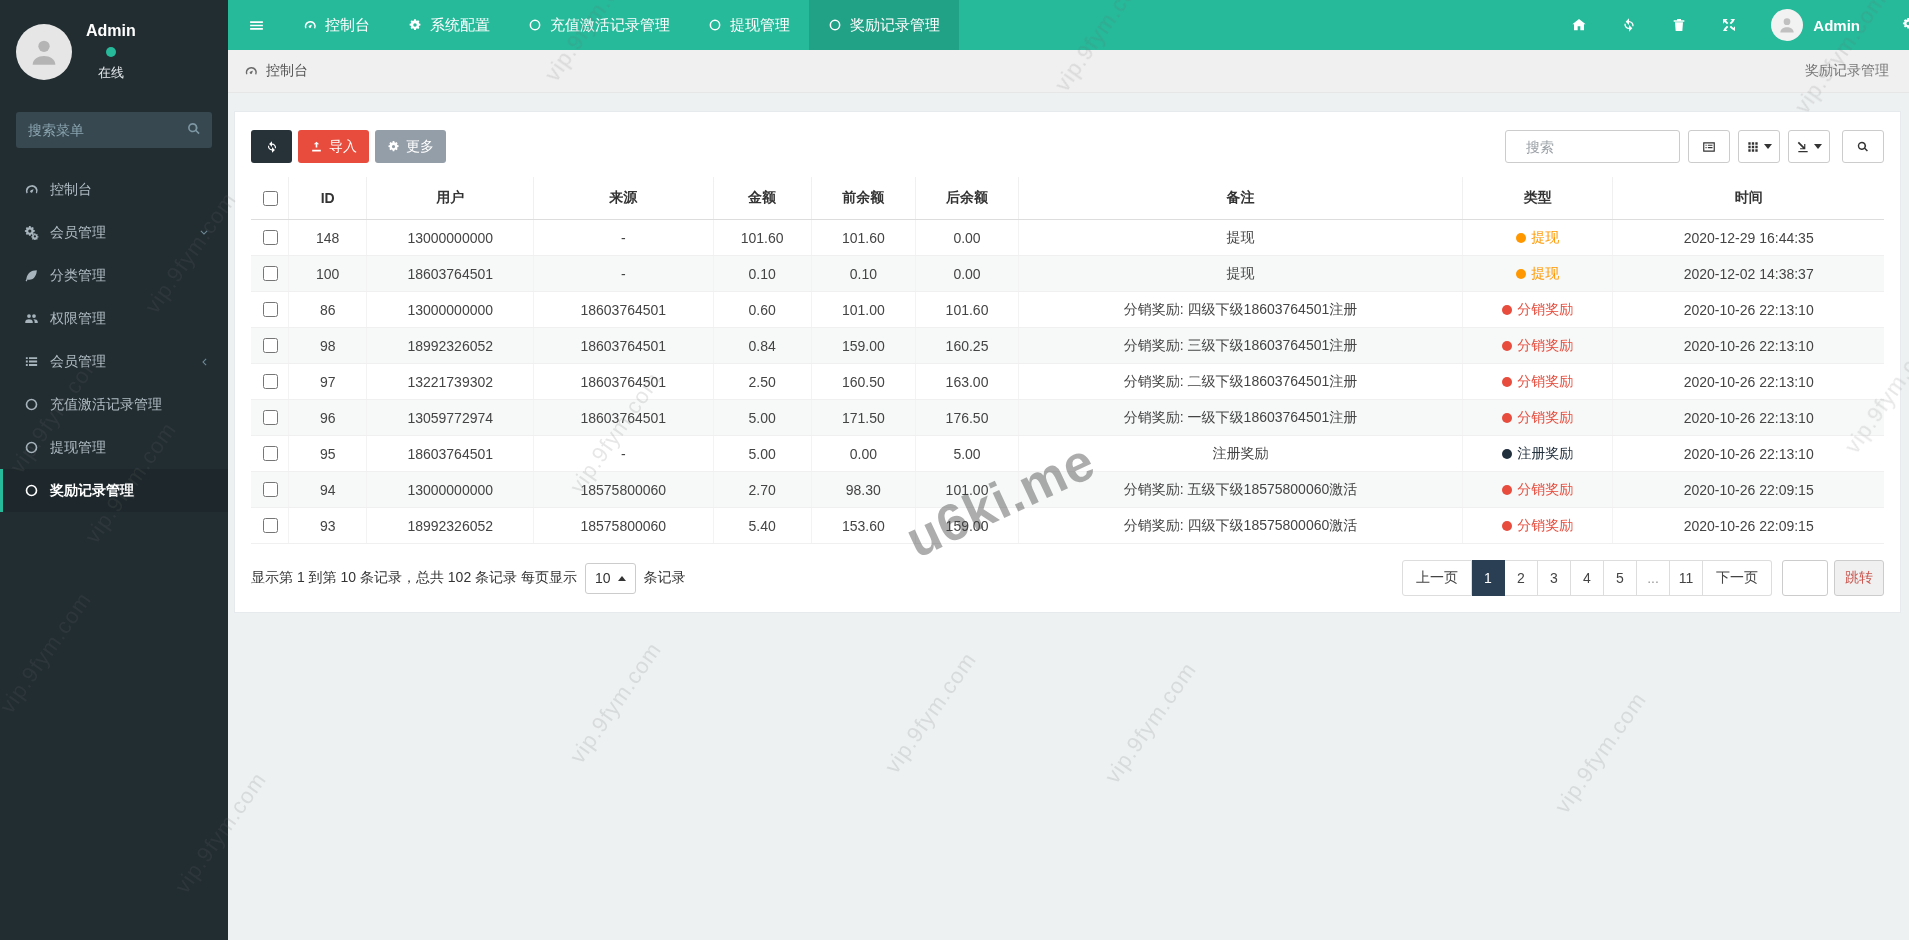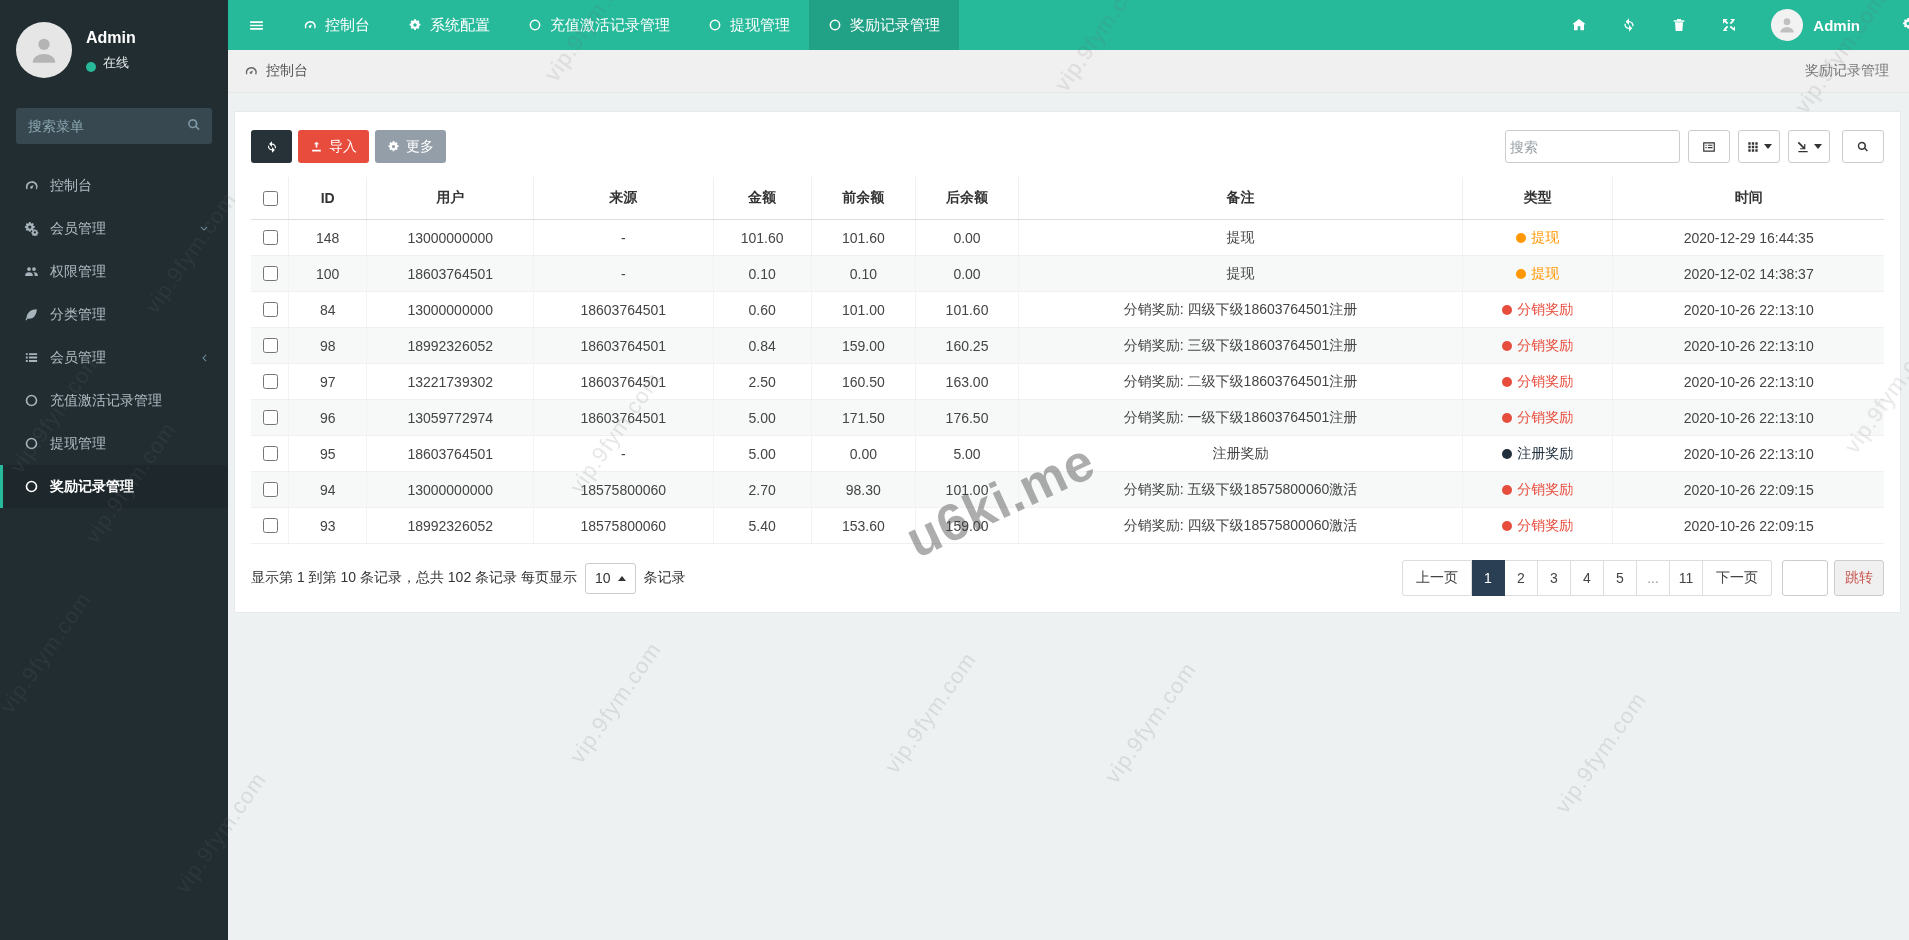--- a/index.html
+++ b/index.html
@@ -6,21 +6,21 @@
     font-family:"Liberation Sans","DejaVu Sans",sans-serif;background:#eef1f2;}
   .app{display:flex;width:1909px;height:940px;}
 
   
   .sidebar{width:228px;min-width:228px;height:940px;background:var(--sidebar-bg);color:#b0bcc3;position:relative;z-index:2;}
   .user-panel{display:flex;align-items:center;padding:22px 16px 14px 16px;}
   .avatar{width:56px;height:56px;border-radius:50%;background:#e6e6e6;display:flex;align-items:center;justify-content:center;color:#b4b4b4;font-size:34px;overflow:hidden;}
   .avatar svg{width:1em;height:1em;}
   .user-info{margin-left:14px;}
   .user-name{color:#fff;font-weight:bold;font-size:16px;margin-bottom:7px;}
-  .user-status{font-size:13px;color:#e4e9eb;display:flex;align-items:flex-end;gap:7px;}
+  .user-status{font-size:13px;color:#e4e9eb;display:flex;align-items:center;gap:7px;flex-direction:column;}
   .dot{width:10px;height:10px;border-radius:50%;background:var(--accent);display:inline-block;}
   .sidebar-search{position:relative;margin:16px 16px 20px 16px;}
   .sidebar-search input{width:100%;box-sizing:border-box;background:#374850;border:none;border-radius:3px;height:36px;padding:0 54px 0 12px;color:#cfdbe0;font-size:14px;outline:none;}
   .sidebar-search input::placeholder{color:#8aa4af;}
   .sidebar-search .s-icon{position:absolute;right:10px;top:9px;font-size:16px;color:#7d97a3;}
   .side-menu{display:flex;flex-direction:column;}
   .side-item{display:flex;align-items:center;height:43px;padding-left:21px;font-size:14px;color:#b0bcc3;cursor:pointer;border-left:3px solid transparent;}
   .side-item .mi{width:26px;font-size:15px;display:inline-flex;align-items:center;color:#a7b4bb;}
   .side-item .lbl{flex:1;}
   .side-item .chev{margin-right:18px;font-size:12px;color:#6f8a96;display:inline-flex;}
@@ -56,21 +56,21 @@
   .content{flex:1;padding:18px 8px 0 6px;}
   .panel{background:#fff;border:1px solid #e7eaec;padding:18px 16px 16px 16px;}
   .toolbar{display:flex;align-items:center;justify-content:space-between;}
   .toolbar-left{display:flex;gap:6px;}
   .btn{border:none;border-radius:3px;height:33px;display:inline-flex;align-items:center;gap:6px;font-size:14px;color:#fff;cursor:pointer;padding:0 12px;font-family:inherit;}
   .btn .ic{font-size:13px;display:inline-flex;}
   .btn-dark{background:var(--btn-dark);width:41px;justify-content:center;padding:0;}
   .btn-red{background:var(--import-red);}
   .btn-gray{background:#949ea8;}
   .toolbar-right{display:flex;align-items:center;gap:8px;}
-  .search-input{width:175px;height:33px;box-sizing:border-box;border:1px solid #ccc;border-radius:3px;padding:0 4px;font-size:14px;color:#333;outline:none;font-family:inherit;}
+  .search-input{width:175px;height:33px;box-sizing:border-box;border:1px solid #ccc;border-radius:3px;padding:0 20px;font-size:14px;color:#333;outline:none;font-family:inherit;}
   .search-input::placeholder{color:#9aa0a6;}
   .btn-white{background:#fff;border:1px solid #ccc;color:#333;width:42px;justify-content:center;padding:0;gap:4px;}
   .btn-white .ic{font-size:14px;}
   .caret-down{width:0;height:0;border-left:4px solid transparent;border-right:4px solid transparent;border-top:5px solid #333;display:inline-block;}
   .caret-up{width:0;height:0;border-left:4px solid transparent;border-right:4px solid transparent;border-bottom:5px solid #333;display:inline-block;}
   .btn-search{margin-left:4px;}
 
   
   table.grid{width:100%;border-collapse:collapse;margin-top:14px;font-size:14px;color:#444;table-layout:fixed;}
   .grid th{font-weight:bold;color:#333;height:40px;text-align:center;border-bottom:1px solid #ddd;border-left:1px solid #f0f0f0;border-right:1px solid #f0f0f0;background:#fff;}
@@ -155,32 +155,32 @@
           <span class="lbl">会员管理</span>
           <span class="chev ic">
             <svg viewBox="0 0 24 24" xmlns="http://www.w3.org/2000/svg">
               <path d="M5 8.5 12 15.5 19 8.5 17.5 7 12 12.5 6.5 7z"></path>
             </svg>
           </span>
         </div>
         <div class="side-item">
           <span class="mi ic">
             <svg viewBox="0 0 24 24" xmlns="http://www.w3.org/2000/svg">
+              <path d="M20.5 3.5C11 3.5 5 9 4 16.5c-.2 1.6-.9 3-1.5 4l1.8.9c.5-.9 1-1.9 1.3-3 .8.2 1.7.4 2.7.4 8.5 0 12.2-8.6 12.2-15.3z"></path>
+            </svg>
+          </span>
+          <span class="lbl">分类管理</span>
+        </div>
+        <div class="side-item">
+          <span class="mi ic">
+            <svg viewBox="0 0 24 24" xmlns="http://www.w3.org/2000/svg">
               <path d="M8 11a3 3 0 1 0 0-6 3 3 0 0 0 0 6zm8 0a3 3 0 1 0 0-6 3 3 0 0 0 0 6zM8 13c-2.7 0-6 1.3-6 4v2h12v-2c0-2.7-3.3-4-6-4zm8 0c-.4 0-.8 0-1.2.1 1.3.9 2.2 2.2 2.2 3.9v2h5v-2c0-2.7-3.3-4-6-4z"></path>
             </svg>
           </span>
           <span class="lbl">权限管理</span>
-        </div>
-        <div class="side-item">
-          <span class="mi ic">
-            <svg viewBox="0 0 24 24" xmlns="http://www.w3.org/2000/svg">
-              <path d="M20.5 3.5C11 3.5 5 9 4 16.5c-.2 1.6-.9 3-1.5 4l1.8.9c.5-.9 1-1.9 1.3-3 .8.2 1.7.4 2.7.4 8.5 0 12.2-8.6 12.2-15.3z"></path>
-            </svg>
-          </span>
-          <span class="lbl">分类管理</span>
         </div>
         <div class="side-item">
           <span class="mi ic">
             <svg viewBox="0 0 24 24" xmlns="http://www.w3.org/2000/svg">
               <path d="M3 5h3v3H3zM8 5h13v3H8zM3 10.5h3v3H3zM8 10.5h13v3H8zM3 16h3v3H3zM8 16h13v3H8z"></path>
             </svg>
           </span>
           <span class="lbl">会员管理</span>
           <span class="chev ic">
             <svg viewBox="0 0 24 24" xmlns="http://www.w3.org/2000/svg">
@@ -441,21 +441,21 @@
                 <td>-</td>
                 <td>0.10</td>
                 <td>0.10</td>
                 <td>0.00</td>
                 <td>提现</td>
                 <td><span class="type-orange"><span class="tdot"></span><span class="tlabel">提现</span></span></td>
                 <td>2020-12-02 14:38:37</td>
               </tr>
               <tr class="">
                 <td><input type="checkbox" style=""></td>
-                <td>84</td>
+                <td>86</td>
                 <td>13000000000</td>
                 <td>18603764501</td>
                 <td>0.60</td>
                 <td>101.00</td>
                 <td>101.60</td>
                 <td>分销奖励: 四级下级18603764501注册</td>
                 <td><span class="type-red"><span class="tdot"></span><span class="tlabel">分销奖励</span></span></td>
                 <td>2020-10-26 22:13:10</td>
               </tr>
               <tr class="striped">

